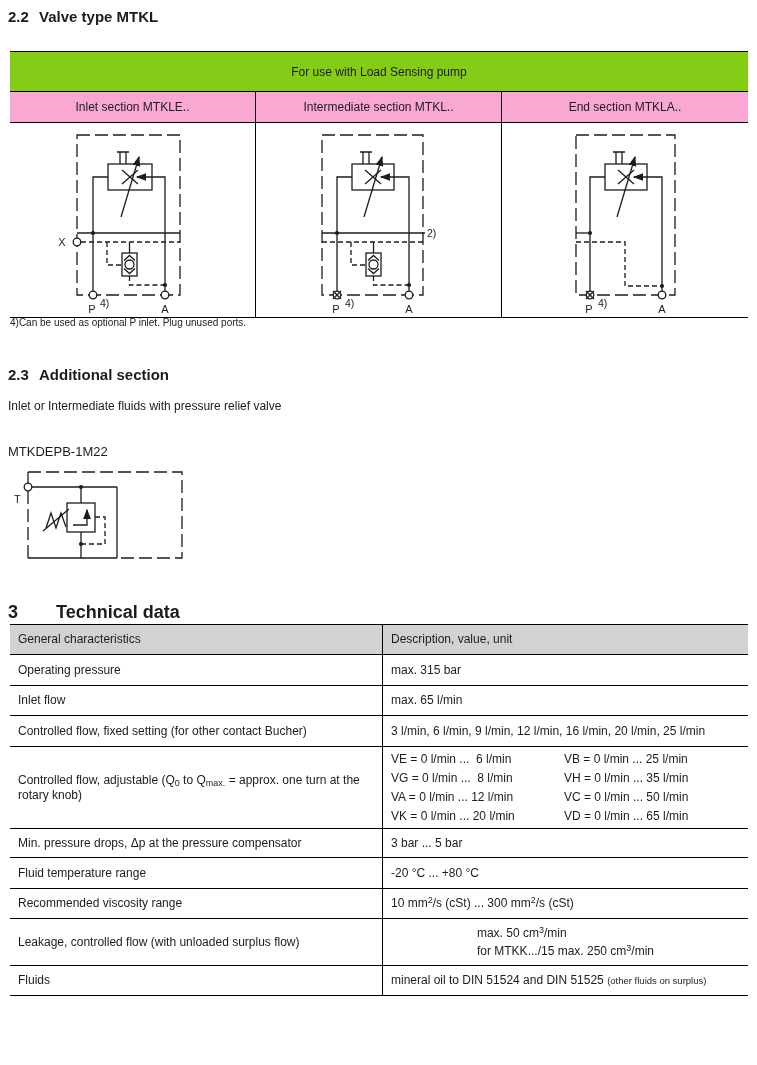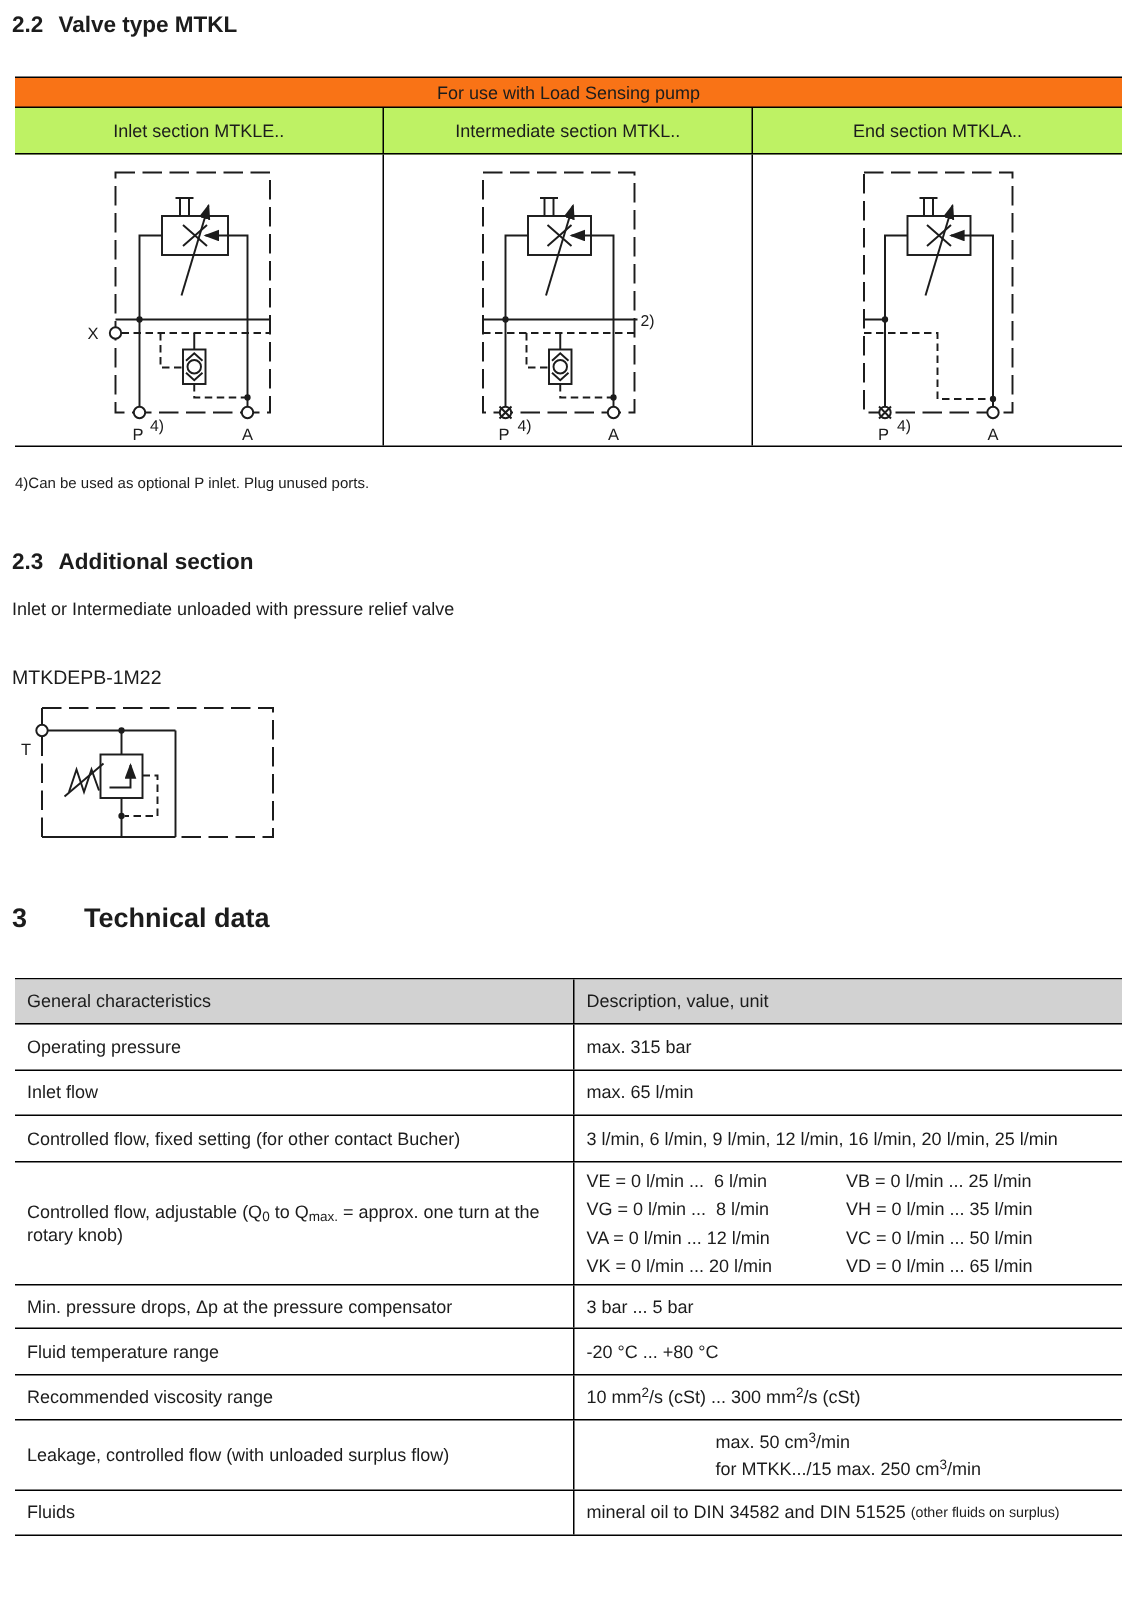--- a/index.html
+++ b/index.html
@@ -9,39 +9,39 @@
   }
   .abs{position:absolute}
   .sec-h{font-weight:bold;display:flex;white-space:nowrap}
   #h22,#h23{font-size:15px}
   #h22 .num,#h23 .num{width:31px}
   #h3{font-size:18px}
   #h3 .num{width:48px}
 
   
   #stable{left:10px;top:51px;width:738px;border-top:1px solid #000;font-size:12px}
-  .st-merged{height:20px;background:#f97316;border-bottom:1px solid #000;
+  .st-merged{height:40px;background:#84cc16;border-bottom:1px solid #000;
     display:flex;align-items:center;justify-content:center;box-sizing:border-box}
-  .st-cols{display:flex;height:31px;background:#bef264;border-bottom:1px solid #000;box-sizing:border-box}
+  .st-cols{display:flex;height:31px;background:#f9a8d4;border-bottom:1px solid #000;box-sizing:border-box}
   .st-col{width:246px;display:flex;align-items:center;justify-content:center;
     border-right:1px solid #000;box-sizing:border-box}
   .st-col:last-child{border-right:none}
   .st-diagrams{display:flex;height:195px;border-bottom:1px solid #000;box-sizing:border-box}
   .st-cell{width:246px;border-right:1px solid #000;box-sizing:border-box}
   .st-cell:last-child{border-right:none}
   .dsvg{display:block}
   svg text{font-size:11px;fill:#1c1c1c;stroke:none}
   svg text.note{font-size:10.5px}
 
   #footnote{left:10px;top:317px;font-size:10px}
   #body23{left:8px;top:399px;font-size:12px}
   #model23{left:8px;top:444px;font-size:13px;font-weight:normal}
 
   
-  #ttable{left:10px;top:652px;width:738px;border-top:1px solid #000;font-size:12px}
+  #ttable{left:10px;top:624px;width:738px;border-top:1px solid #000;font-size:12px}
   .tr{display:flex;border-bottom:1px solid #000;box-sizing:border-box}
   .thead{background:#d2d2d2}
   .tl{width:373px;border-right:1px solid #000;box-sizing:border-box;
     padding:0 6px 0 8px;display:flex;align-items:center;line-height:15px}
   .tv{flex:1;padding-left:8px;display:flex;align-items:center;line-height:15px}
   .tv.centered{padding-left:0;justify-content:center;text-align:left}
   sup{font-size:9px;vertical-align:4px;line-height:0}
   sub{font-size:9px;vertical-align:-2px;line-height:0}
   .adj-grid{display:grid;grid-template-columns:173px auto;line-height:19px;white-space:pre}
   .two-line{line-height:18px}
@@ -166,21 +166,21 @@
     </div>
   </div>
 </div>
 
 <div class="abs" id="footnote">4)Can be used as optional P inlet. Plug unused ports.</div>
 
 <div class="abs sec-h" id="h23" style="left:8px;top:366px">
   <span class="num">2.3</span>
   <span>Additional section</span>
 </div>
-<div class="abs" id="body23">Inlet or Intermediate unloaded with pressure relief valve</div>
+<div class="abs" id="body23">Inlet or Intermediate fluids with pressure relief valve</div>
 <div class="abs" id="model23">MTKDEPB-1M22</div>
 
 <svg class="abs dsvg" style="left:10px;top:465px" width="200" height="100" viewBox="0 0 200 100">
   <defs>
     <marker id="ah4" markerWidth="9" markerHeight="7" refX="7" refY="3" orient="auto">
       <path d="M0,0 L8,3 L0,6 z" fill="#1c1c1c"></path>
     </marker>
   </defs>
   <g stroke="#1c1c1c" fill="none" stroke-width="1.3">
     <path d="M18,7 H172 V93 H107 M18,7 V18 M18,26 V93" stroke-dasharray="13 5"></path>
@@ -263,17 +263,17 @@
       <div class="two-line">
         <div>max. 50 cm<sup>3</sup>/min</div>
         <div>for MTKK.../15 max. 250 cm<sup>3</sup>/min</div>
       </div>
     </div>
   </div>
 
   <div class="tr" style="height:30px">
     <div class="tl">Fluids</div>
     <div class="tv">
-      <span>mineral oil to DIN 34582 and DIN 51525</span>&nbsp;<span class="small-note">(other fluids on surplus)</span>
+      <span>mineral oil to DIN 51524 and DIN 51525</span>&nbsp;<span class="small-note">(other fluids on surplus)</span>
     </div>
   </div>
 
 </div>
 
 </body></html>

